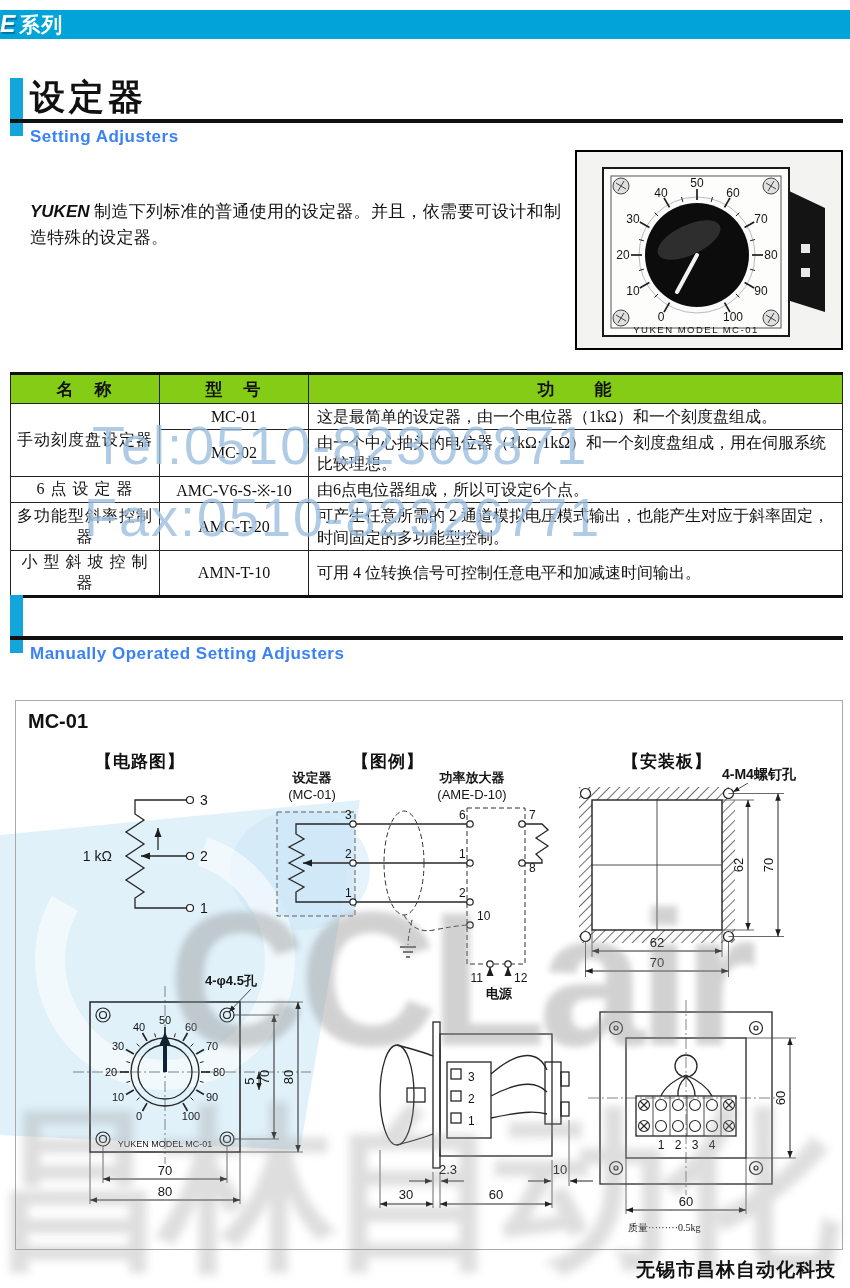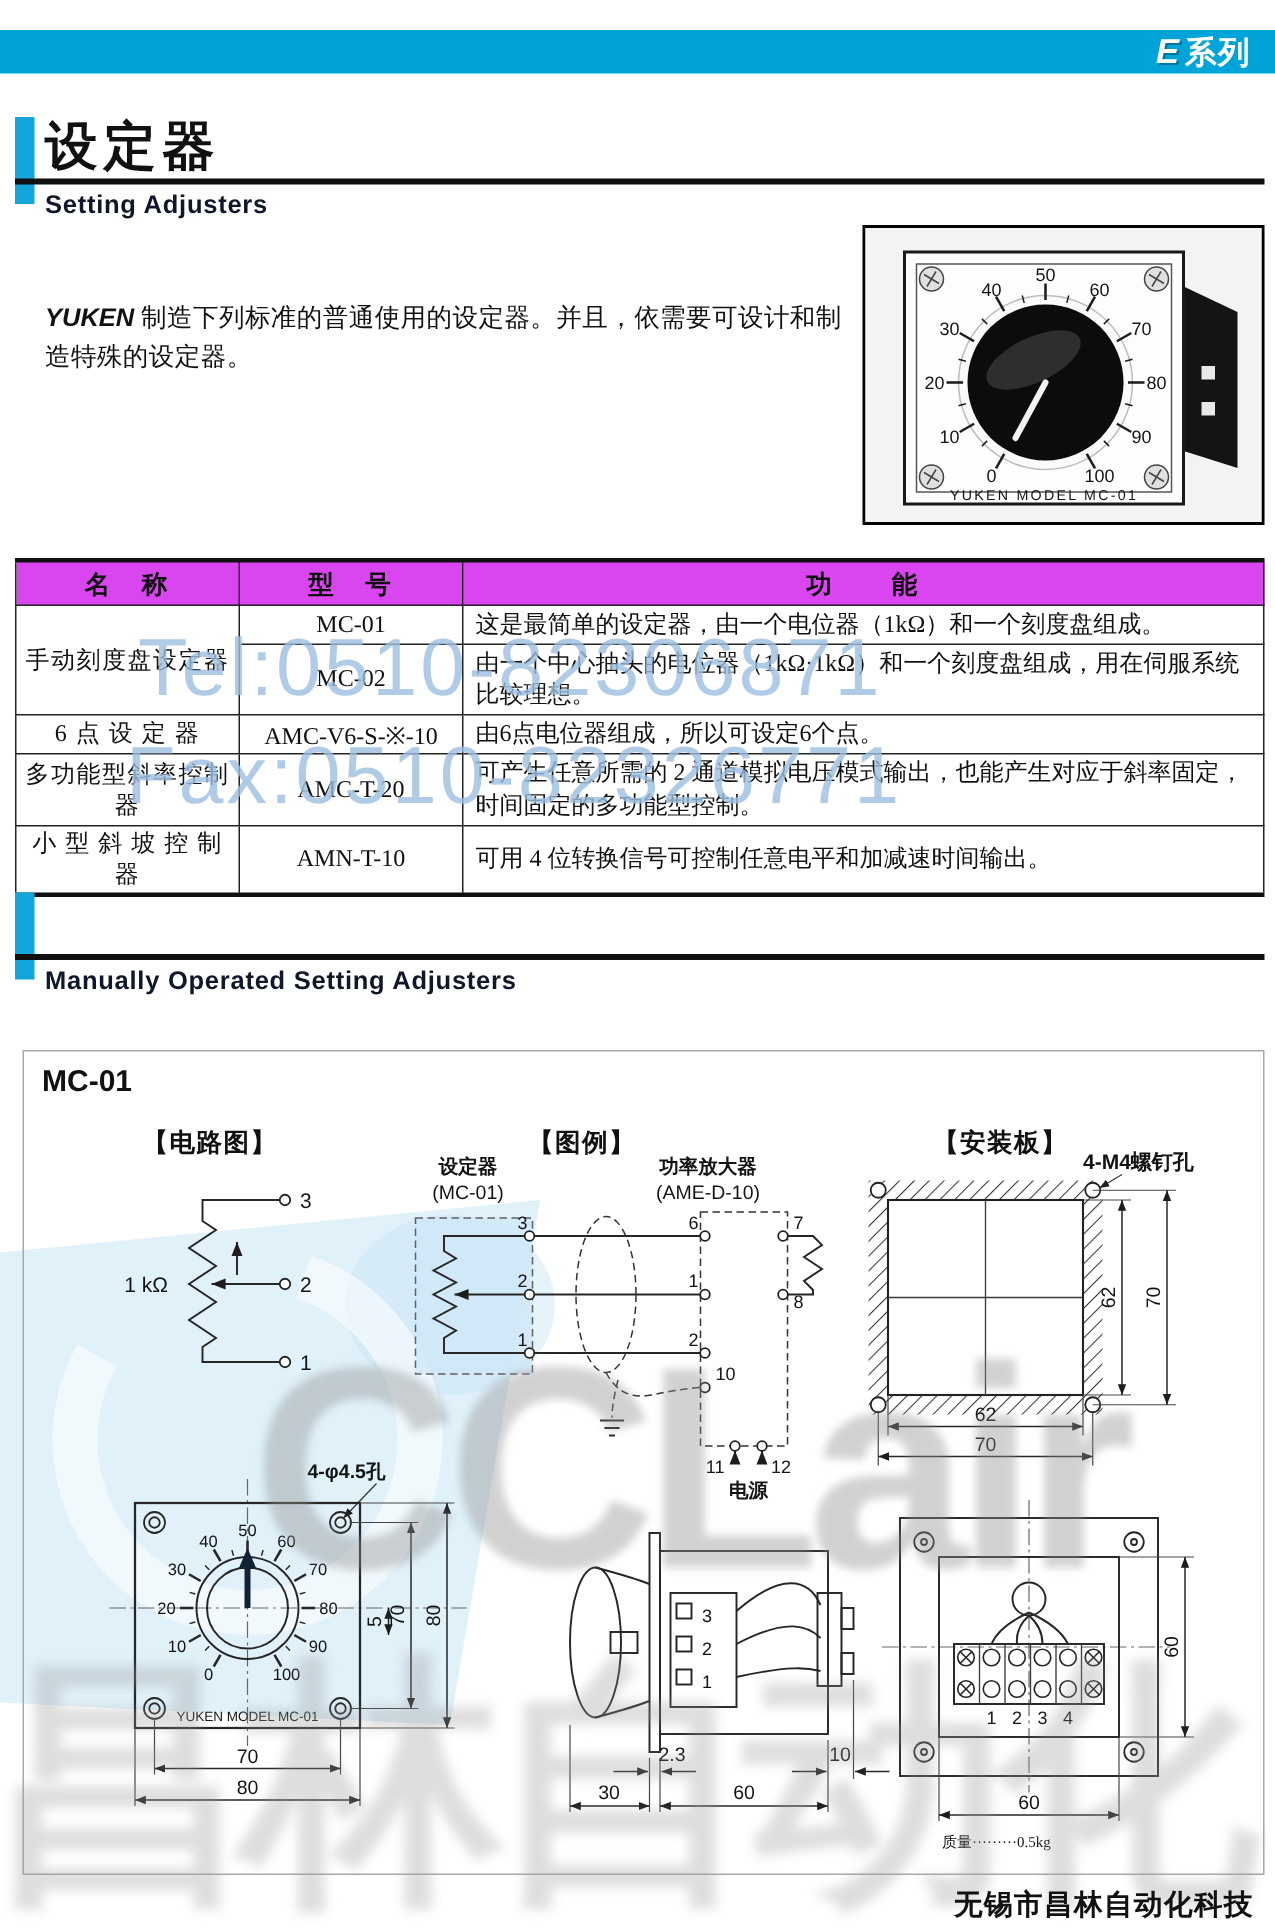--- a/index.html
+++ b/index.html
@@ -1,40 +1,40 @@
 <!DOCTYPE html>
 <html><head>
 <meta charset="utf-8">
 <style>
   html,body{margin:0;padding:0;background:#dedede;}
   .page{position:relative;width:850px;height:1288px;margin:0 auto;background:#ffffff;overflow:hidden;
         font-family:"Liberation Sans","DejaVu Sans",sans-serif;color:#111;}
   
-  .topbar{position:absolute;left:0;top:20px;width:850px;height:29px;background:#00a4d8;z-index:3;
-          display:flex;align-items:center;justify-content:flex-end;padding-right:16px;box-sizing:border-box;}
+  .topbar{position:absolute;left:0;top:10px;width:850px;height:29px;background:#00a4d8;z-index:3;
+          display:flex;align-items:center;padding-right:16px;box-sizing:border-box;}
   .series{color:#fff;font-size:21px;font-weight:bold;letter-spacing:1px;}
   .series-e{font-style:italic;font-weight:900;font-size:23px;margin-right:3px;
             text-shadow:1.5px 1.5px 0 #00759e;}
   
   .sec-bar{position:absolute;left:10px;width:13px;height:58px;background:#14a5da;z-index:3;}
   .sec-title{position:absolute;left:30px;margin:0;font-size:35px;font-weight:900;letter-spacing:4px;z-index:4;}
   .sec-rule{position:absolute;left:10px;width:833px;height:4px;background:#101010;z-index:4;}
-  .sec-sub{position:absolute;left:30px;font-size:17px;font-weight:bold;color:#0f172a;z-index:4;letter-spacing:0.5px;}
+  .sec-sub{position:absolute;left:30px;font-size:17px;font-weight:bold;color:#3b82f6;z-index:4;letter-spacing:0.5px;}
   
   .intro-p{position:absolute;left:30px;width:537px;margin:0;font-size:17px;line-height:1.55;
            font-family:"Liberation Serif","DejaVu Serif",serif;z-index:3;letter-spacing:0.3px;}
   .yuken{font-weight:900;font-style:italic;letter-spacing:0;font-family:"Liberation Sans",sans-serif;margin-top:36px;}
   
   .photo-box{position:absolute;left:575px;top:150px;width:268px;height:200px;border:2px solid #000;
              background:#f5f5f3;box-sizing:border-box;z-index:3;}
   
   table.spec{position:absolute;left:10px;top:372px;width:833px;border-collapse:collapse;z-index:3;
              font-family:"Liberation Serif","DejaVu Serif",serif;
              border-top:3px solid #101010;border-bottom:3px solid #101010;}
-  table.spec th{background:#d946ef;font-size:17px;font-weight:bold;border:1px solid #222;height:26px;letter-spacing:2px;}
+  table.spec th{background:#84cc16;font-size:17px;font-weight:bold;border:1px solid #222;height:26px;letter-spacing:2px;}
   table.spec td{border:1px solid #222;font-size:16px;}
   td.c-name{text-align:center;width:146px;letter-spacing:1px;}
   td.c-model{text-align:center;width:146px;font-size:15.5px;}
   td.c-func{text-align:left;padding:2px 8px;font-size:15.5px;line-height:1.32;}
   
   .mc-box{position:absolute;left:15px;top:700px;width:828px;height:550px;border:1.5px solid #a9a9a9;z-index:2;box-sizing:border-box;background:transparent;}
   .mc-label{position:absolute;left:28px;top:710px;font-size:20px;font-weight:900;z-index:3;}
   .cap{position:absolute;font-size:17px;font-weight:900;z-index:3;letter-spacing:1px;}
   .weight{position:absolute;left:628px;top:1221px;font-size:10px;z-index:3;
           font-family:"Liberation Serif","DejaVu Serif",serif;}

